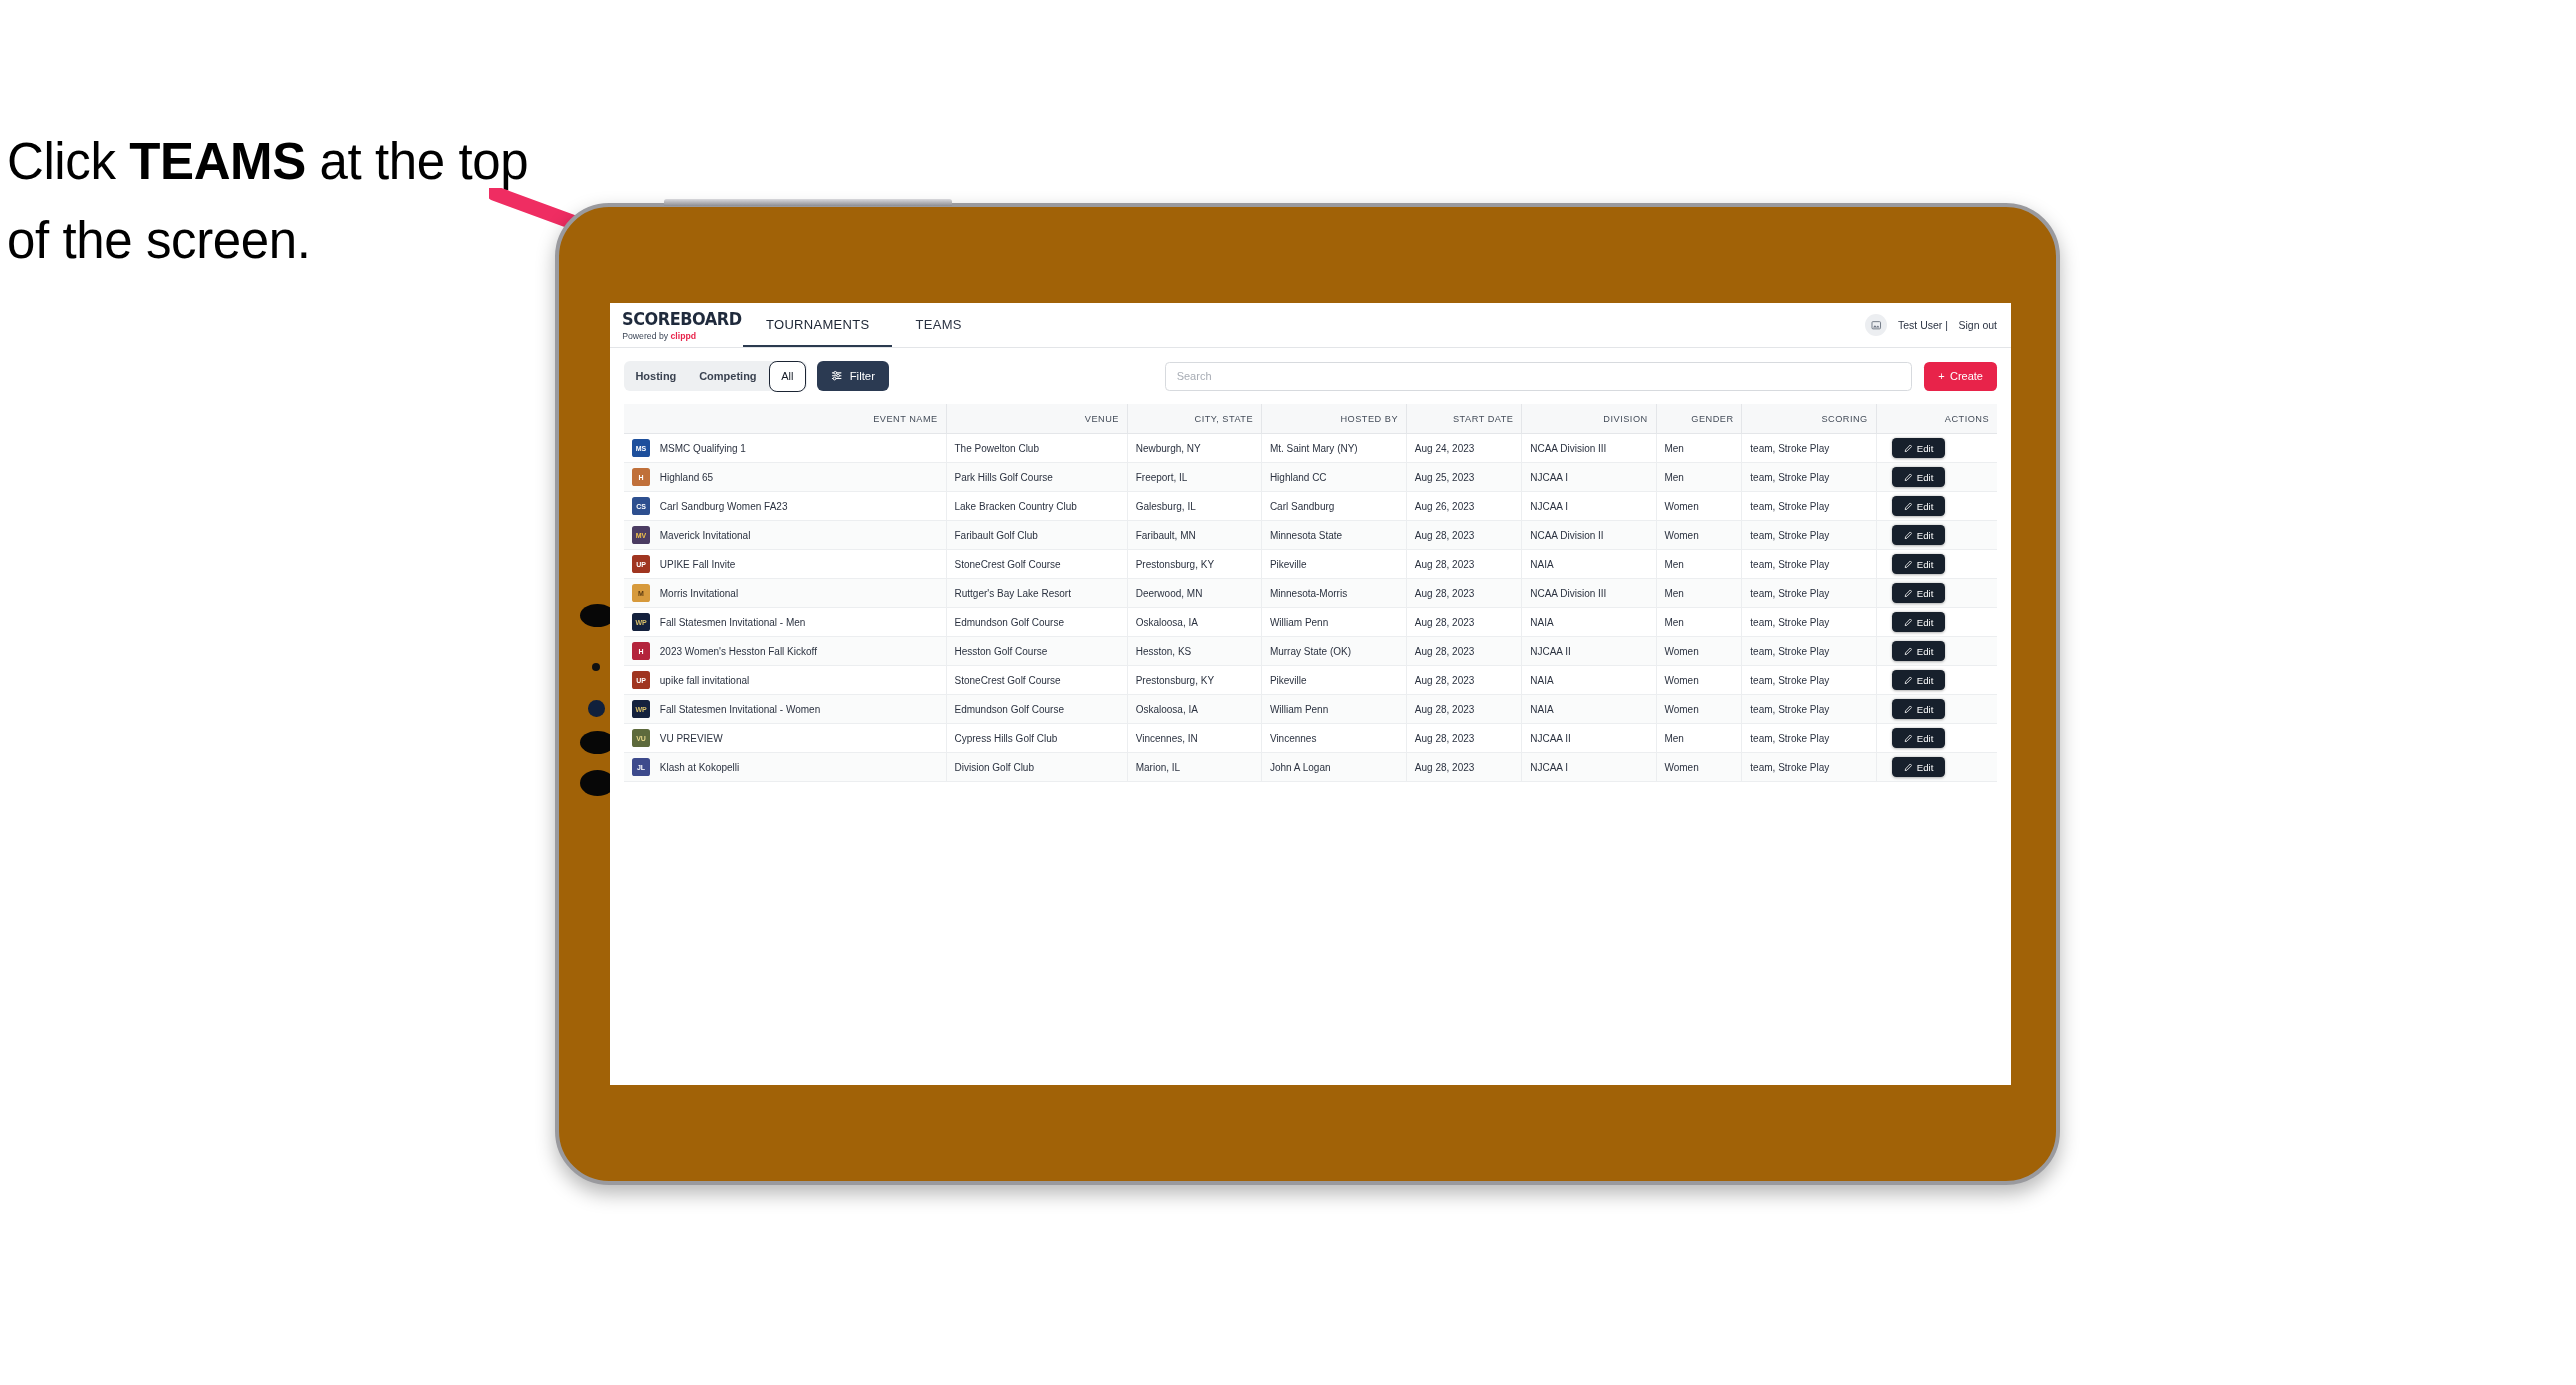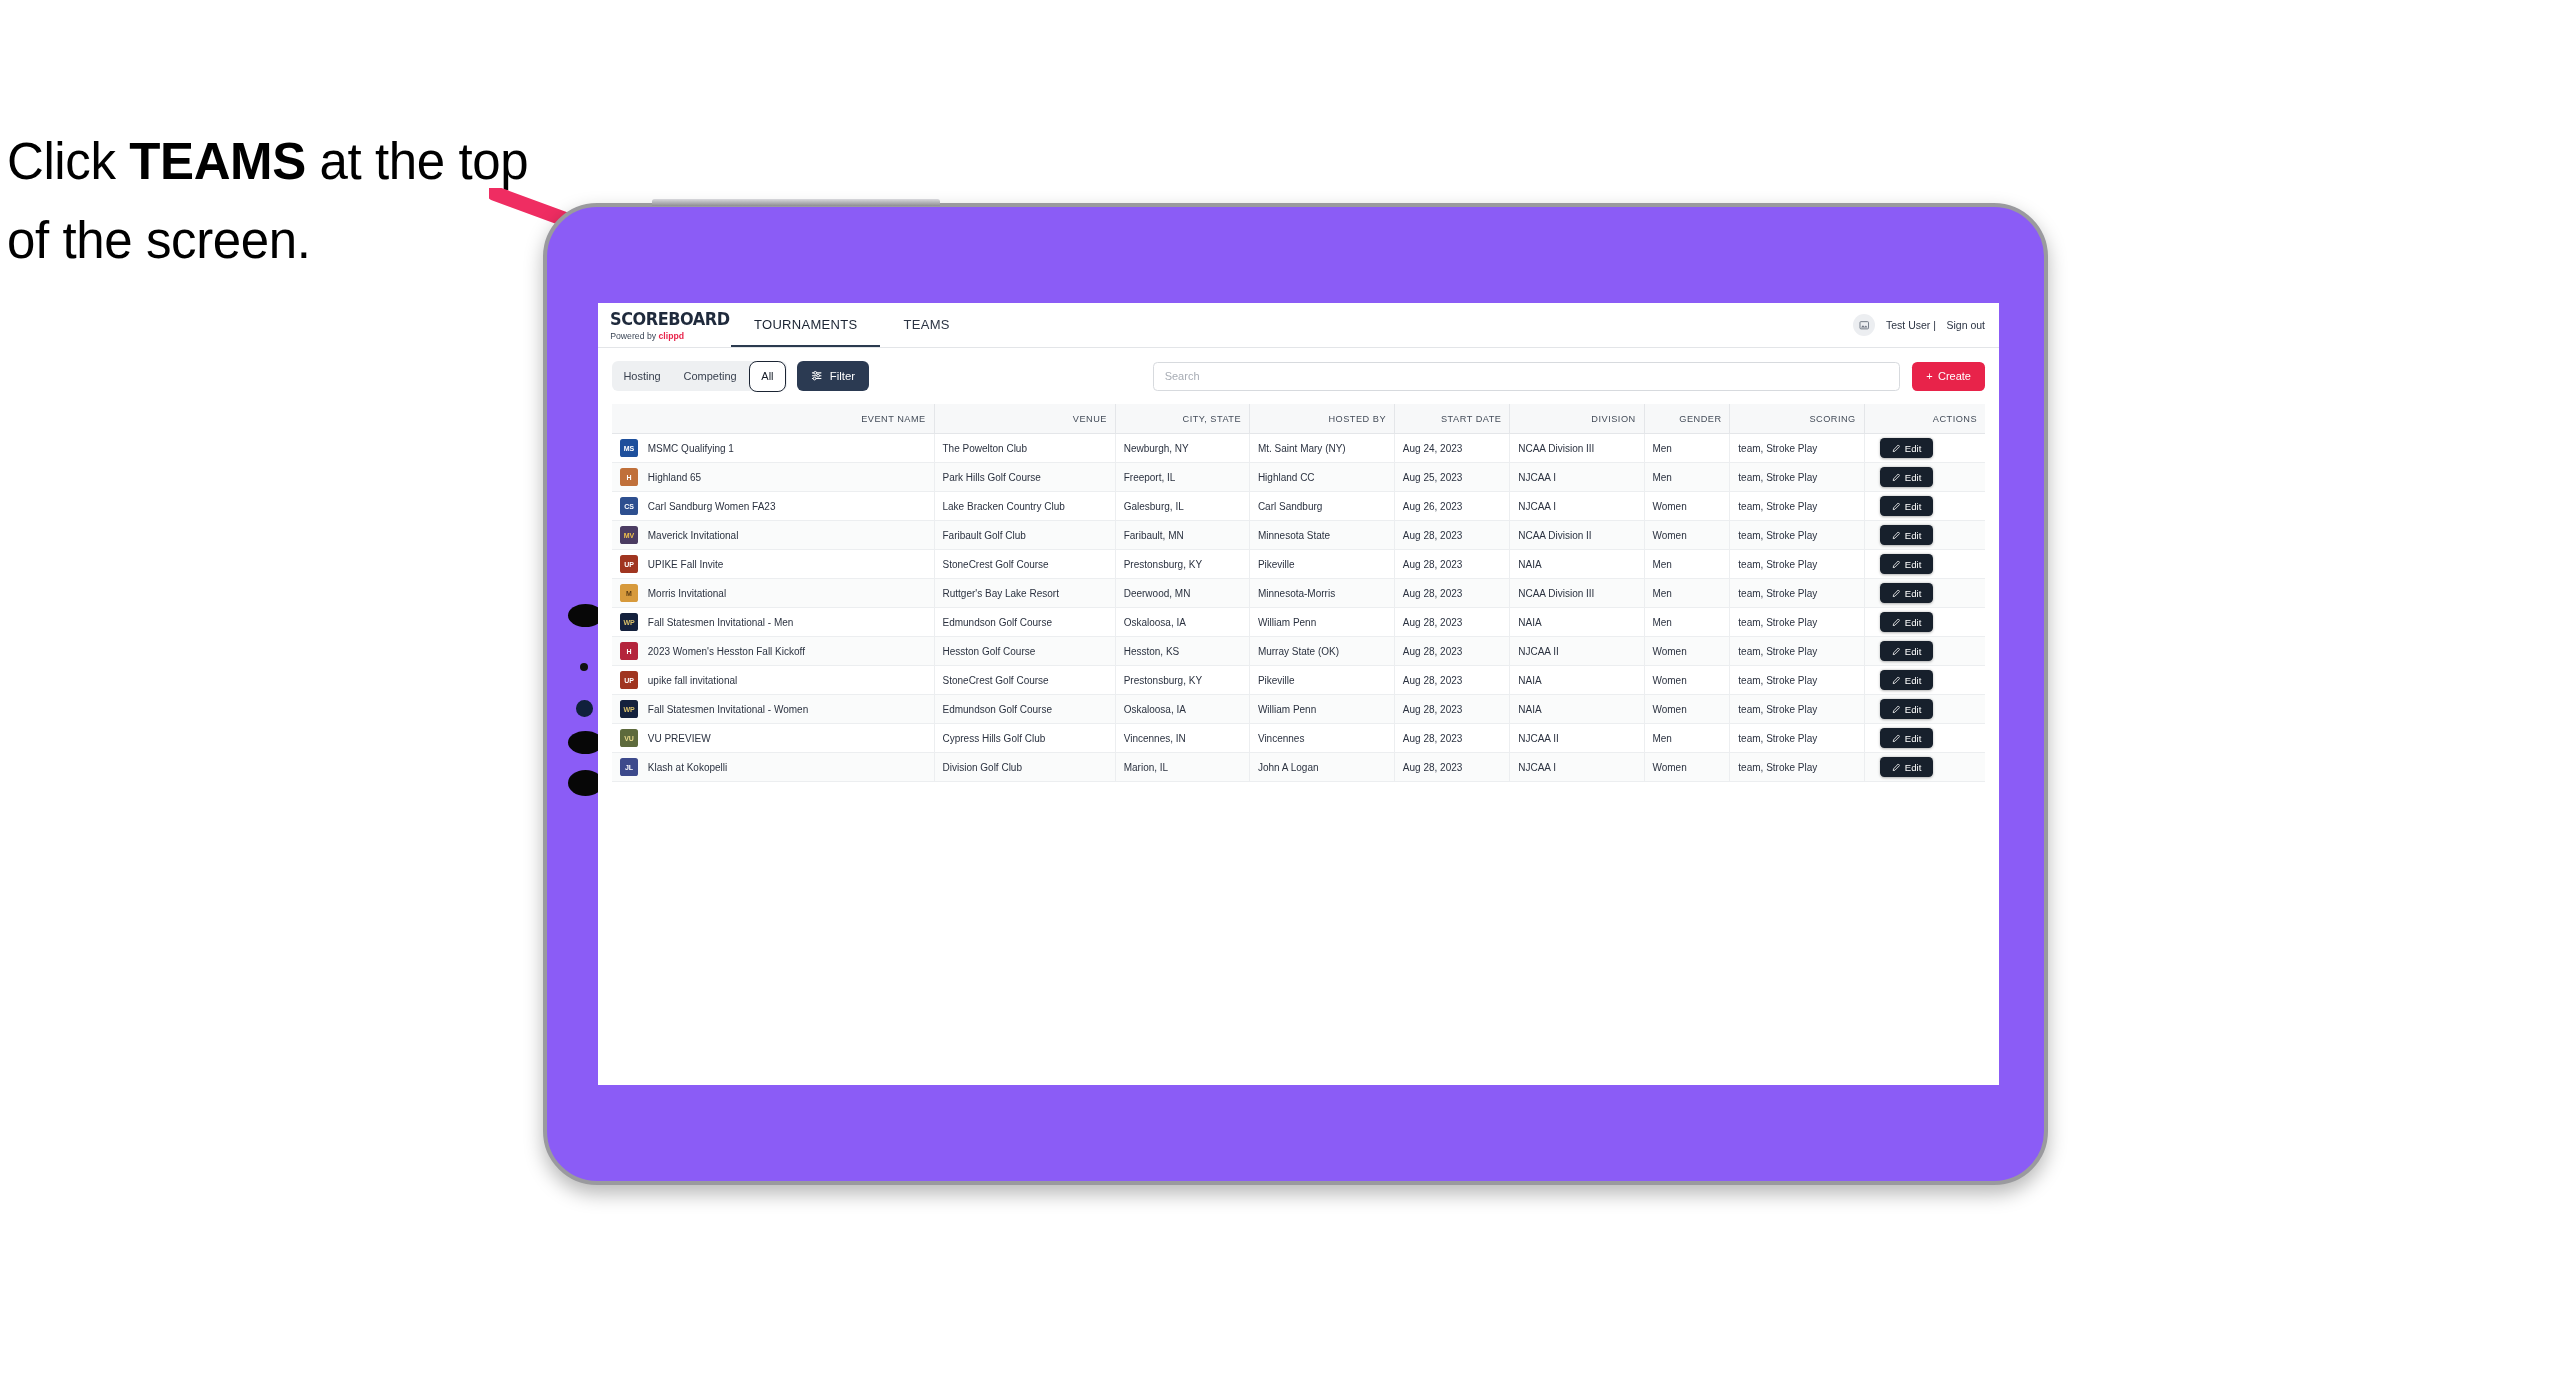--- a/index.html
+++ b/index.html
@@ -18,23 +18,23 @@
     font-size: 51px; line-height: 1.55;
     color: #000; letter-spacing: -0.4px;
   }
   .callout b { font-weight: 700; }
 
   
   .arrow-svg { position: absolute; left: 489px; top: 188px; width: 410px; height: 157px; }
 
   
   .device {
-    position: absolute; left: 543px; top: 203px;
+    position: absolute; left: 555px; top: 203px;
     width: 1505px; height: 982px;
-    background: #8b5cf6;
+    background: #a16207;
     border-radius: 54px;
     border: 4.4px solid #9a9a9e;
     box-shadow: 0 8.7px 19px rgba(0,0,0,0.28);
   }
   .device-topedge {
     position:absolute; left:105px; top:-7.9px; width:288px; height:7px;
     background: linear-gradient(to bottom,#d8d8dc,#8e8e92);
     border-radius: 2.6px 2.6px 0 0;
   }
   .sensor { position:absolute; border-radius:50%; background:#070707; }
@@ -89,21 +89,21 @@
   .toolbar {
     height:56px; background:#fff; display:flex; align-items:center;
     padding: 0 14px; gap:10.5px;
   }
   .segmented {
     display:flex; align-items:center; background:#eef0f2; border-radius:6.1px;
     height:30px; padding:0; overflow:visible;
   }
   .seg {
     font-size:11px; color:#3a4250; padding:0 11.4px; height:30px;
-    display:flex; align-items:center; cursor:pointer; white-space:nowrap;
+    display:flex; align-items:center; cursor:pointer; white-space:nowrap;font-weight:bold;
   }
   .seg.active {
     background:#fff; border:1.4px solid #1b2433; border-radius:7.9px;
     color:#141b26; font-weight:400; height:31px; margin:0 0.9px;
   }
   .filter-btn {
     display:flex; align-items:center; gap:7px; background:#2b3a52; color:#fff;
     height:30px; padding:0 14px; border-radius:6.1px; font-size:11.4px; cursor:pointer;
     white-space:nowrap;
   }

